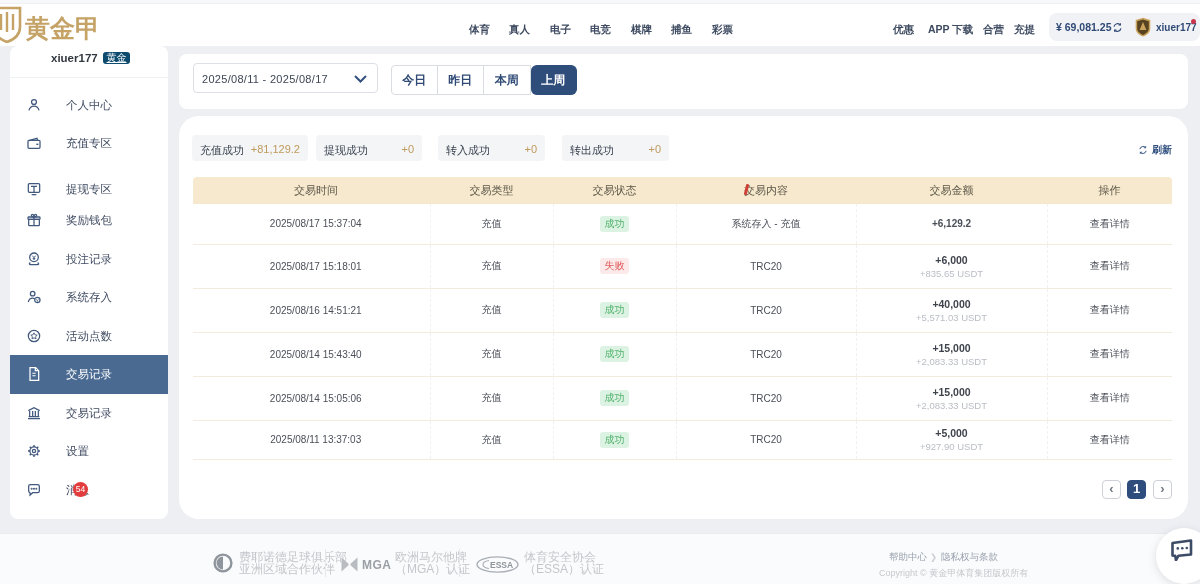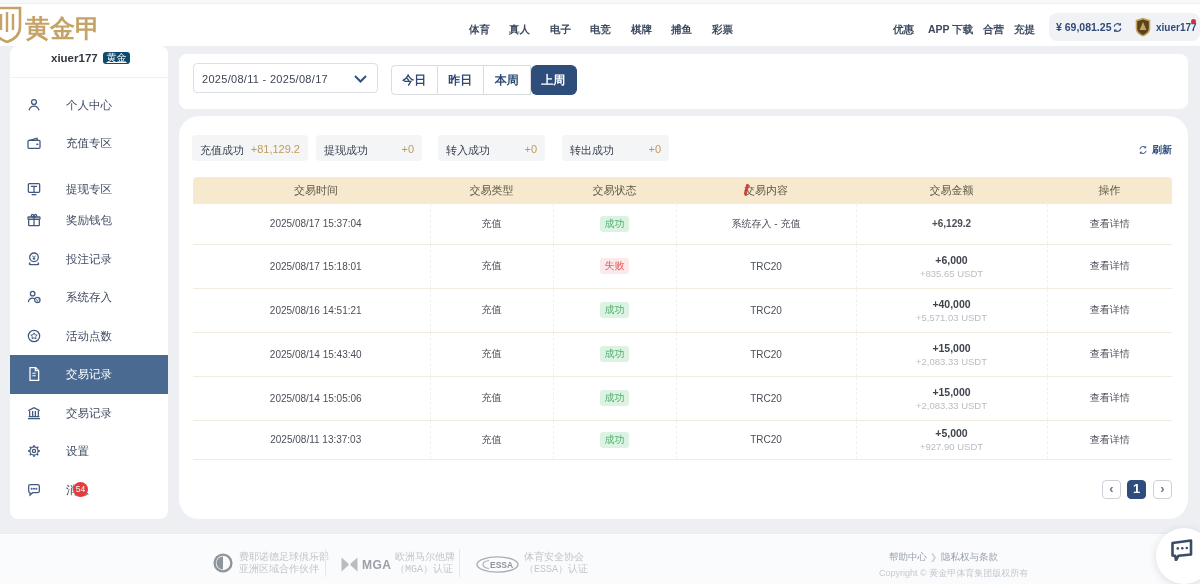--- a/index.html
+++ b/index.html
@@ -49,21 +49,21 @@
   .ok { background:#dcf2e2; color:#52b26d; }
   .bad { background:#fce9e9; color:#e25d5d; }
   .amt { font-size:10.5px; font-weight:bold; color:#3e434c; }
   .usdt { font-size:9.5px; color:#b9bdc4; margin-top:2px; }
   .view { color:#b28e58; font-size:11px; }
   .pgbtn { position:absolute; top:364px; width:19px; height:19px; border:1px solid #cdd0d6; border-radius:4px; background:#fff; color:#70767f; font-size:13px; line-height:16px; text-align:center; font-weight:bold; }
   .pgbtn.cur { background:#2e4d7c; border-color:#2e4d7c; color:#fff; }
 
   
   #footer { position:absolute; left:0; top:533px; width:1200px; height:51px; background:#fafbfc; border-top:1px solid #e9ebee; }
-  .ftxt { font-size:10px; color:#c3c6cb; line-height:11.5px;font-family:Liberation Mono, monospace; }
+  .ftxt { font-size:12px; color:#c3c6cb; line-height:11.5px; }
   .fdiv { position:absolute; top:15px; width:1px; height:28px; background:#e5e7ea; }
 </style>
 </head>
 <body>
 
 <div id="header">
   <svg style="position:absolute; left:-9px; top:5px;" width="32" height="38" viewBox="0 0 32 38" fill="none">
     <path d="M3 3h26v19c0 8-6 12.5-13 15C9 34.5 3 30 3 22V3z" stroke="#c5a266" stroke-width="2.6"></path>
     <path d="M10 9v16M16 7v20M22 9v16" stroke="#c5a266" stroke-width="2.4"></path>
   </svg>

